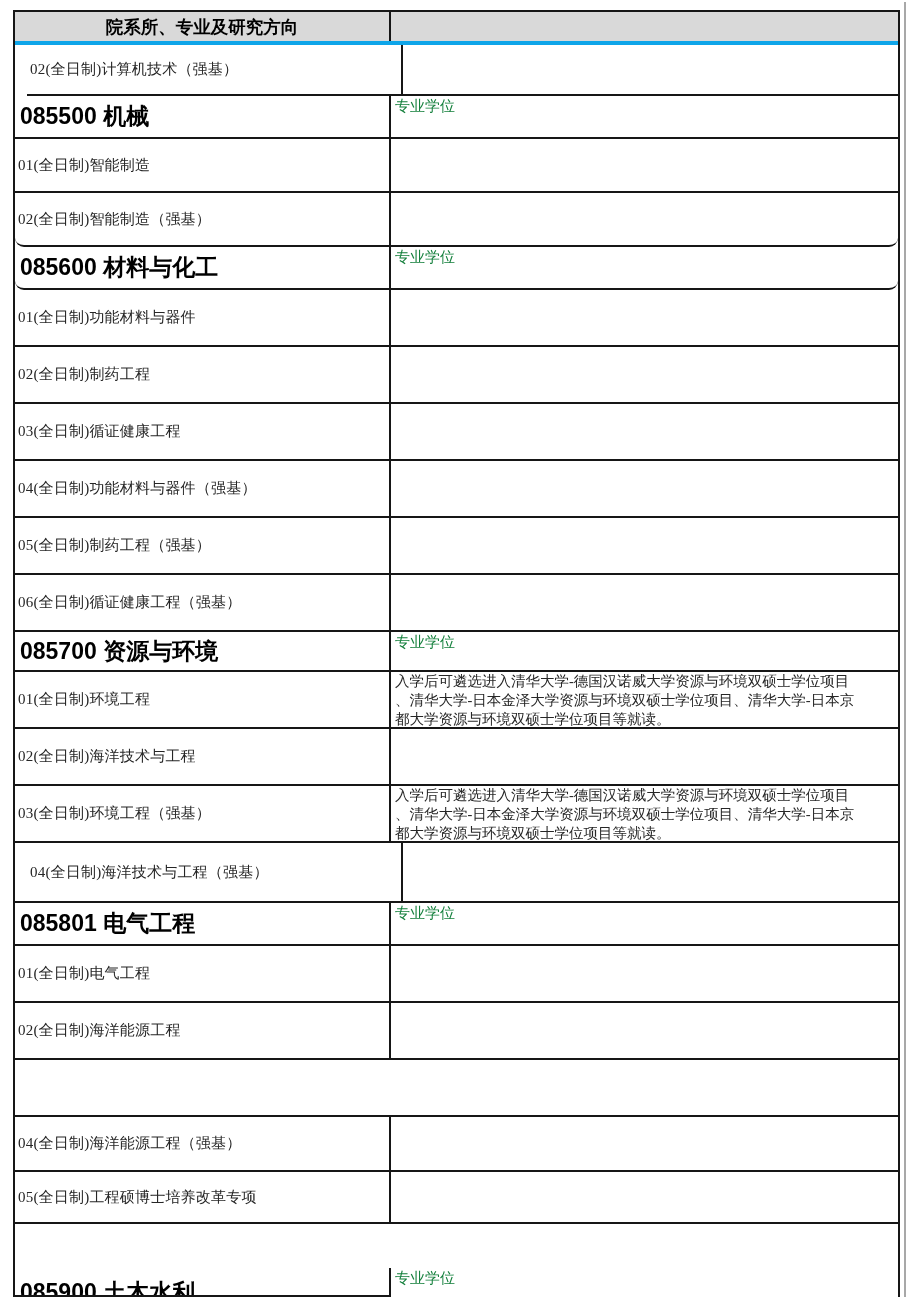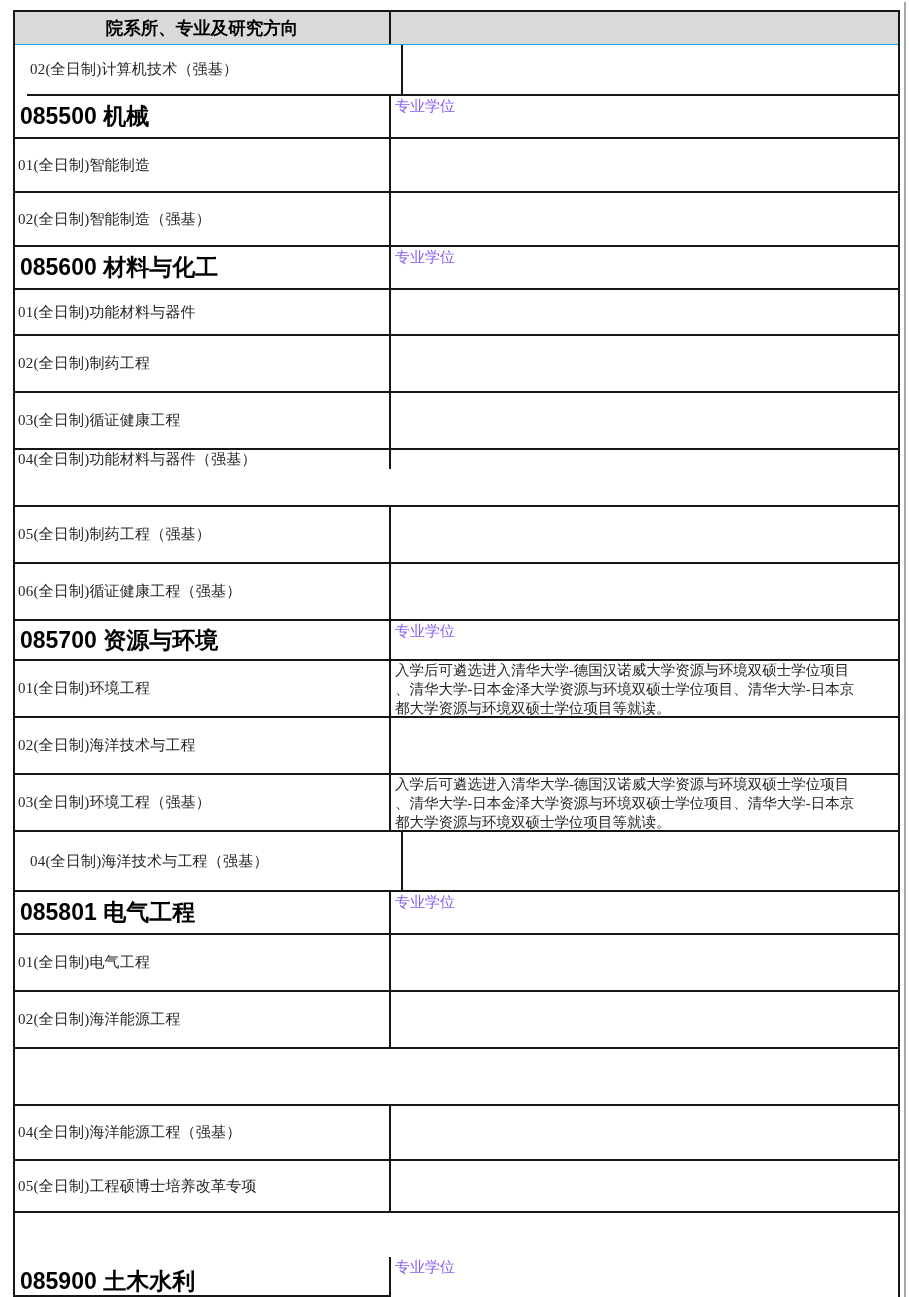--- a/index.html
+++ b/index.html
@@ -14,21 +14,21 @@
   .table{
     position:absolute;left:13px;top:10px;width:887px;
     border:2px solid #161616;
     box-sizing:border-box;
     background:#ffffff;
   }
   .thead{
     display:flex;
     height:33px;
     box-sizing:border-box;
-    border-bottom:1px solid #0ea5e9;
+    border-bottom:4px solid #0ea5e9;
     background:#d9d9d9;
   }
   .th{
     display:flex;align-items:center;justify-content:center;
     font-family:"Liberation Sans","DejaVu Sans",sans-serif;
     font-weight:bold;font-size:17.5px;color:#000;
     box-sizing:border-box;
   }
   .th-left{width:376px;border-right:2px solid #161616;}
   .th-right{flex:1;}
@@ -56,21 +56,21 @@
     font-size:15px;color:#262626;
     letter-spacing:0.2px;
   }
   .row-section .cell-left{
     font-family:"Liberation Sans","DejaVu Sans",sans-serif;
     font-weight:bold;font-size:23px;color:#000;
     padding-left:5px;
   }
   .degree-text{
     font-family:"Liberation Sans","DejaVu Sans",sans-serif;
-    font-size:15px;color:#8b5cf6;
+    font-size:15px;color:#15803d;
     padding-top:1px;
   }
   .note-text{
     font-size:14.5px;line-height:19px;color:#262626;
     padding-top:0;
   }
   .page-edge{
     position:absolute;left:904px;top:2px;width:2px;height:1295px;
     background:#a8a8a8;
   }
@@ -93,41 +93,41 @@
           <div class="cell-right note-text"></div>
         </div>
         <div class="row row-section" style="height: 43px;">
           <div class="cell-left">085500 机械</div>
           <div class="cell-right degree-text">专业学位</div>
         </div>
         <div class="row row-sub" style="height: 54px;">
           <div class="cell-left">01(全日制)智能制造</div>
           <div class="cell-right note-text"></div>
         </div>
-        <div class="row row-sub" style="height: 54px;">
+        <div class="row row-sub" style="height: 54px; border-radius: 9px;">
           <div class="cell-left">02(全日制)智能制造（强基）</div>
           <div class="cell-right note-text"></div>
         </div>
-        <div class="row row-section" style="height: 43px;">
+        <div class="row row-section" style="height: 43px; border-radius: 9px;">
           <div class="cell-left">085600 材料与化工</div>
           <div class="cell-right degree-text">专业学位</div>
         </div>
-        <div class="row row-sub" style="height: 46px;">
+        <div class="row row-sub" style="height: 57px;">
           <div class="cell-left">01(全日制)功能材料与器件</div>
           <div class="cell-right note-text"></div>
         </div>
         <div class="row row-sub" style="height: 57px;">
           <div class="cell-left">02(全日制)制药工程</div>
           <div class="cell-right note-text"></div>
         </div>
         <div class="row row-sub" style="height: 57px;">
           <div class="cell-left">03(全日制)循证健康工程</div>
           <div class="cell-right note-text"></div>
         </div>
-        <div class="row row-sub" style="height: 57px; flex-direction: column;">
+        <div class="row row-sub" style="height: 57px;">
           <div class="cell-left">04(全日制)功能材料与器件（强基）</div>
           <div class="cell-right note-text"></div>
         </div>
         <div class="row row-sub" style="height: 57px; text-align: center;">
           <div class="cell-left">05(全日制)制药工程（强基）</div>
           <div class="cell-right note-text"></div>
         </div>
         <div class="row row-sub" style="height: 57px;">
           <div class="cell-left">06(全日制)循证健康工程（强基）</div>
           <div class="cell-right note-text"></div>

